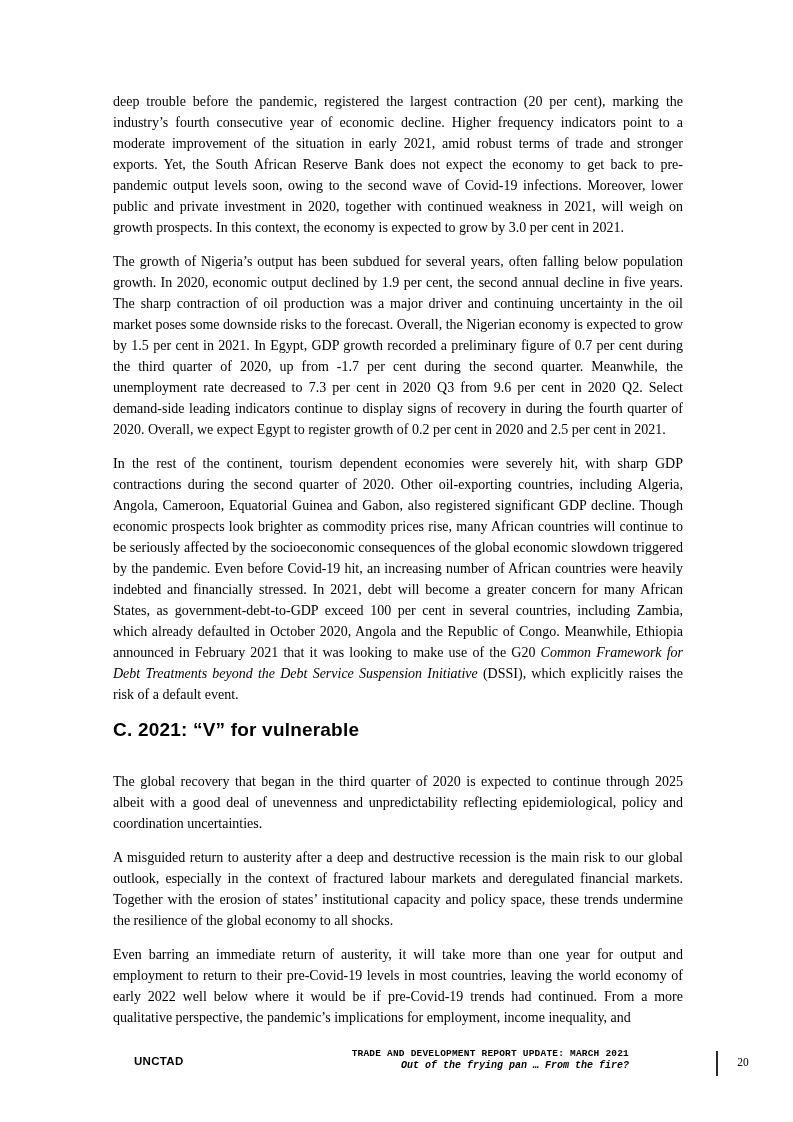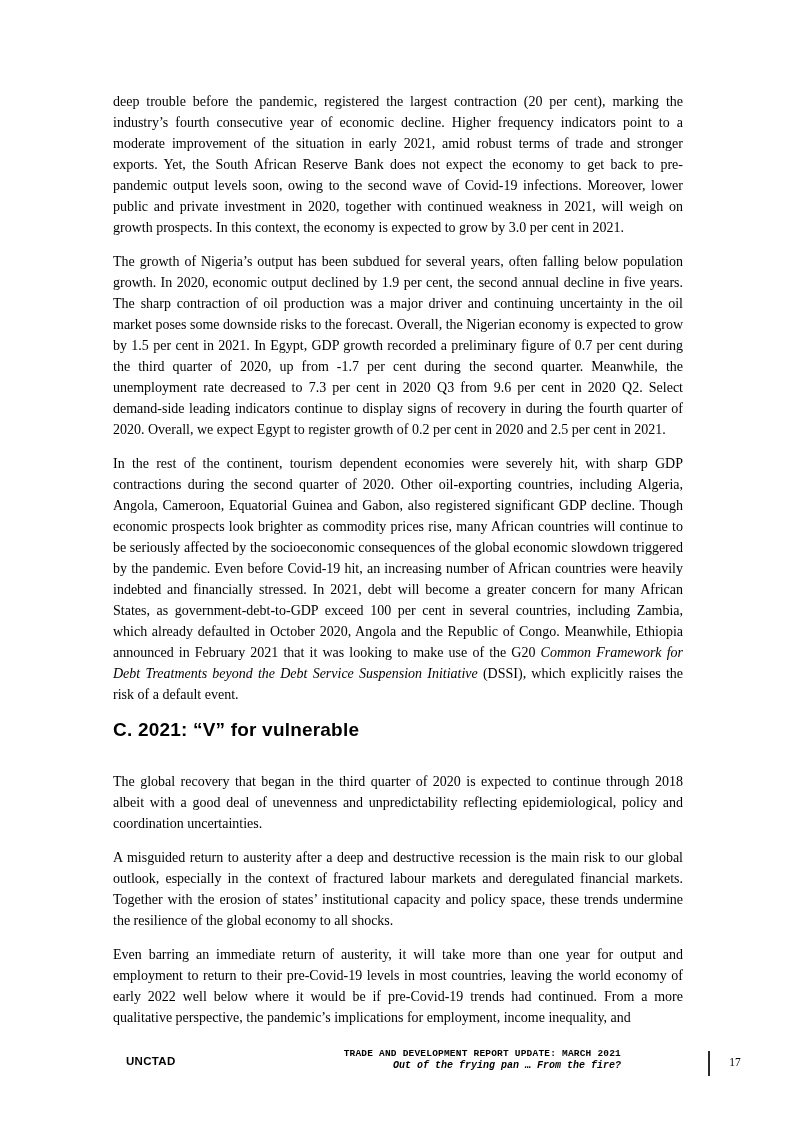--- a/index.html
+++ b/index.html
@@ -37,21 +37,21 @@
     font-family: "Liberation Sans", sans-serif;
     font-size: 19px;
     font-weight: bold;
     color: #000000;
     line-height: 23px;
     margin: 13px 0 30px 0;
     letter-spacing: 0.2px;
   }
   .footer {
     position: absolute;
-    left: 4px;
+    left: 12px;
     top: 1046px;
     width: 722px;
     height: 36px;
   }
   .footer-org {
     position: absolute;
     left: 122px;
     top: 9px;
     font-family: "Liberation Sans", sans-serif;
     font-size: 11.5px;
@@ -106,34 +106,34 @@
   <main class="content">
 
     <p class="body-text">deep trouble before the pandemic, registered the largest contraction (20 per cent), marking the industry’s fourth consecutive year of economic decline. Higher frequency indicators point to a moderate improvement of the situation in early 2021, amid robust terms of trade and stronger exports. Yet, the South African Reserve Bank does not expect the economy to get back to pre-pandemic output levels soon, owing to the second wave of Covid-19 infections. Moreover, lower public and private investment in 2020, together with continued weakness in 2021, will weigh on growth prospects. In this context, the economy is expected to grow by 3.0 per cent in 2021.</p>
 
     <p class="body-text">The growth of Nigeria’s output has been subdued for several years, often falling below population growth. In 2020, economic output declined by 1.9 per cent, the second annual decline in five years. The sharp contraction of oil production was a major driver and continuing uncertainty in the oil market poses some downside risks to the forecast. Overall, the Nigerian economy is expected to grow by 1.5 per cent in 2021. In Egypt, GDP growth recorded a preliminary figure of 0.7 per cent during the third quarter of 2020, up from -1.7 per cent during the second quarter. Meanwhile, the unemployment rate decreased to 7.3 per cent in 2020 Q3 from 9.6 per cent in 2020 Q2. Select demand-side leading indicators continue to display signs of recovery in during the fourth quarter of 2020. Overall, we expect Egypt to register growth of 0.2 per cent in 2020 and 2.5 per cent in 2021.</p>
 
     <p class="body-text"><span>In the rest of the continent, tourism dependent economies were severely hit, with sharp GDP contractions during the second quarter of 2020. Other oil-exporting countries, including Algeria, Angola, Cameroon, Equatorial Guinea and Gabon, also registered significant GDP decline. Though economic prospects look brighter as commodity prices rise, many African countries will continue to be seriously affected by the socioeconomic consequences of the global economic slowdown triggered by the pandemic. Even before Covid-19 hit, an increasing number of African countries were heavily indebted and financially stressed. In 2021, debt will become a greater concern for many African States, as government-debt-to-GDP exceed 100 per cent in several countries, including Zambia, which already defaulted in October 2020, Angola and the Republic of Congo. Meanwhile, Ethiopia announced in February 2021 that it was looking to make use of the G20 </span><em>Common Framework for Debt Treatments beyond the Debt Service Suspension Initiative</em><span> (DSSI), which explicitly raises the risk of a default event.</span></p>
 
     <h2 class="section-heading">C. 2021: “V” for vulnerable</h2>
 
-    <p class="body-text">The global recovery that began in the third quarter of 2020 is expected to continue through 2018 albeit with a good deal of unevenness and unpredictability reflecting epidemiological, policy and coordination uncertainties.</p>
+    <p class="body-text">The global recovery that began in the third quarter of 2020 is expected to continue through 2025 albeit with a good deal of unevenness and unpredictability reflecting epidemiological, policy and coordination uncertainties.</p>
 
     <p class="body-text">A misguided return to austerity after a deep and destructive recession is the main risk to our global outlook, especially in the context of fractured labour markets and deregulated financial markets. Together with the erosion of states’ institutional capacity and policy space, these trends undermine the resilience of the global economy to all shocks.</p>
 
     <p class="body-text">Even barring an immediate return of austerity, it will take more than one year for output and employment to return to their pre-Covid-19 levels in most countries, leaving the world economy of early 2022 well below where it would be if pre-Covid-19 trends had continued. From a more qualitative perspective, the pandemic’s implications for employment, income inequality, and</p>
 
   </main>
 
   <footer class="footer">
     <div class="footer-org">UNCTAD</div>
 
     <div class="footer-right">
       <div class="footer-title">TRADE AND DEVELOPMENT REPORT UPDATE: MARCH 2021</div>
       <div class="footer-subtitle">Out of the frying pan … From the fire?</div>
     </div>
 
     <div class="footer-divider"></div>
 
-    <div class="footer-page-number">17</div>
+    <div class="footer-page-number">20</div>
   </footer>
 
 </div>
 
 </body></html>

